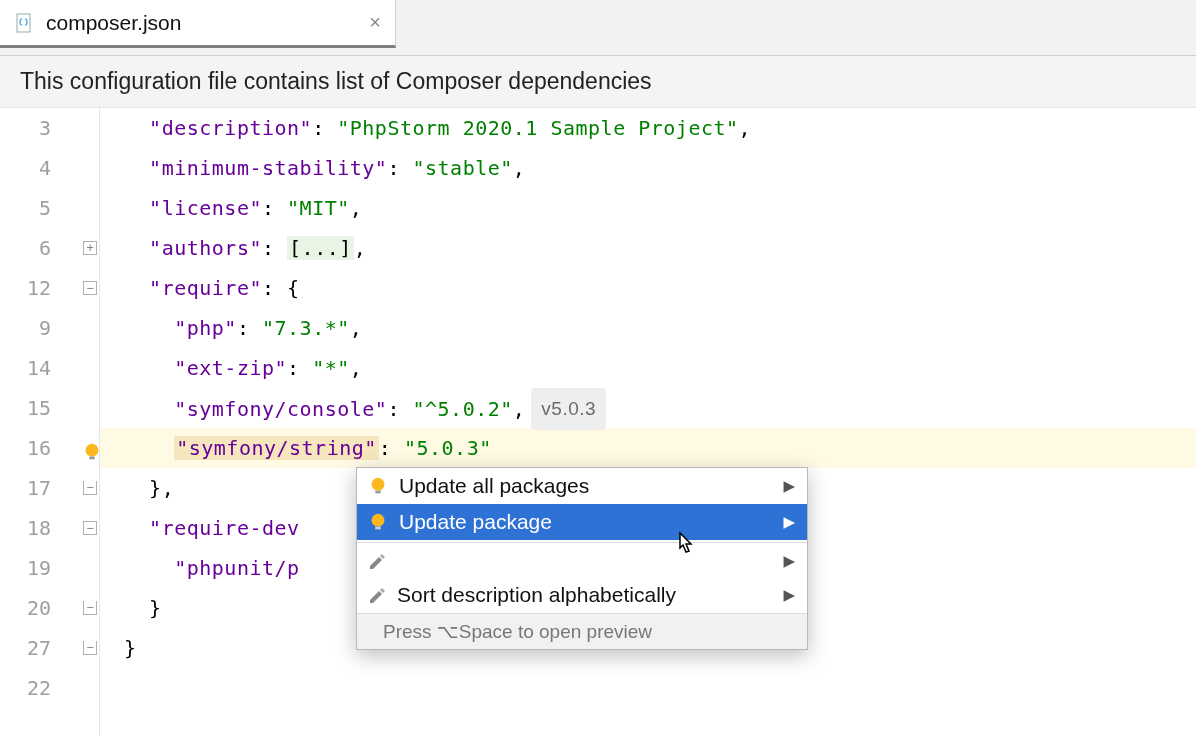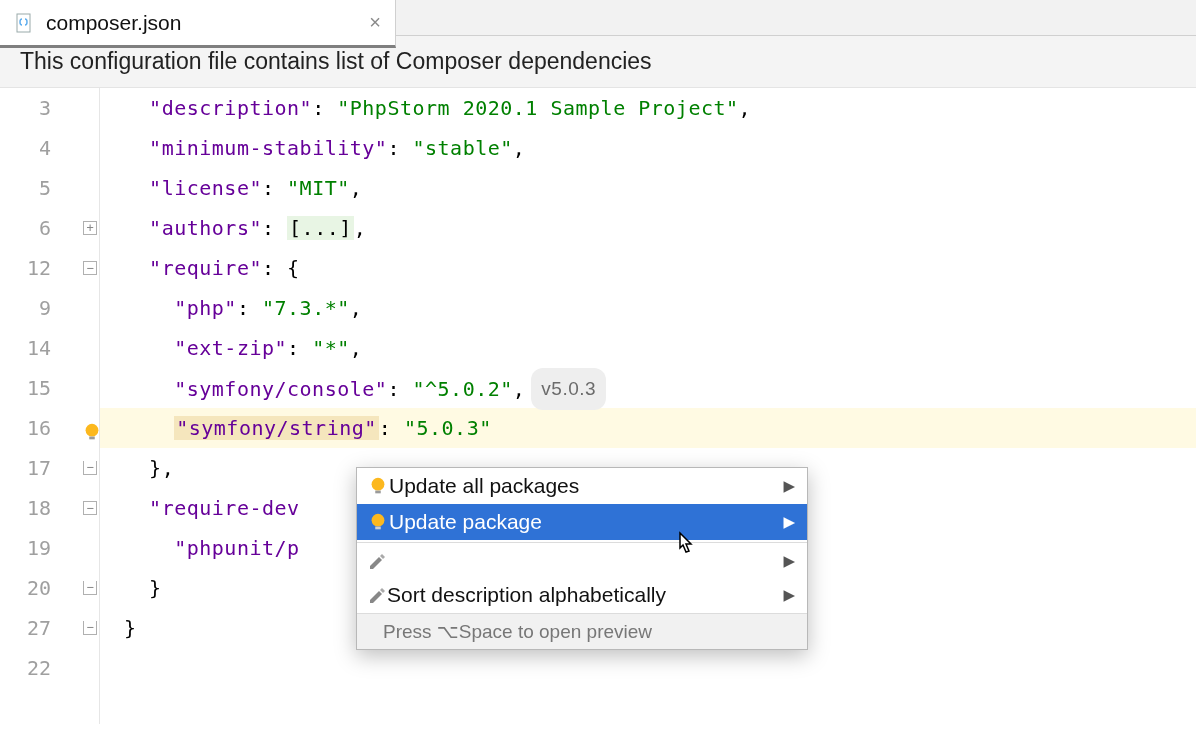--- a/index.html
+++ b/index.html
@@ -9,21 +9,21 @@
     background: #fff;
     position: relative;
     width: 1196px;
     height: 736px;
     overflow: hidden;
   }
   .tab-bar {
     display: flex;
     background: #f2f2f2;
     border-bottom: 1px solid #d0d0d0;
-    height: 36px;
+    height: 56px;
   }
   .tab {
     display: flex;
     align-items: center;
     gap: 10px;
     padding: 0 14px 0 16px;
     background: #fff;
     border-right: 1px solid #d0d0d0;
     border-bottom: 3px solid #7f7f7f;
     height: 48px;
@@ -90,41 +90,42 @@
   .k-black  { color:#000; }
   .aut-box { background:#e8f5e4; padding:0 2px; }
   .pkg-hl  { background:#f5e6bd; padding:0 2px;}
   .ver-badge {
     display:inline-block;
     background:#eeeeee;
     color:#6b6b6b;
     font-family: -apple-system, sans-serif;
     font-size:19px;
     padding:1px 10px;
-    border-radius:12px;
+    border-radius:4px;
     margin-left:6px;
     vertical-align: 1px;
   }
   
   .ctx {
     position:absolute;
     left: 356px;
     top: 467px;
     width: 452px;
     background:#fff;
     border:1px solid #b8b8b8;
     box-shadow: 0 6px 20px rgba(0,0,0,0.25);
     font-family: -apple-system, "Segoe UI", sans-serif;
     font-size: 21px;
     z-index: 10;
   }
   .ctx-item {
     display:flex;
     align-items:center;
     padding: 6px 12px 6px 10px;
+    gap: 10px;
     color:#111;
     position:relative;
   }
   .ctx-item.sel { background:#2f72d6; color:#fff;align-items:center; }
   .ctx-item .arrow { margin-left:auto; font-size:15px; color:#555;}
   .ctx-item.sel .arrow { color:#fff;}
   .ctx-sep { height:1px; background:#dcdcdc; margin:2px 0;}
   .ctx-footer {
     background:#f1f1f1;
     color:#777;

